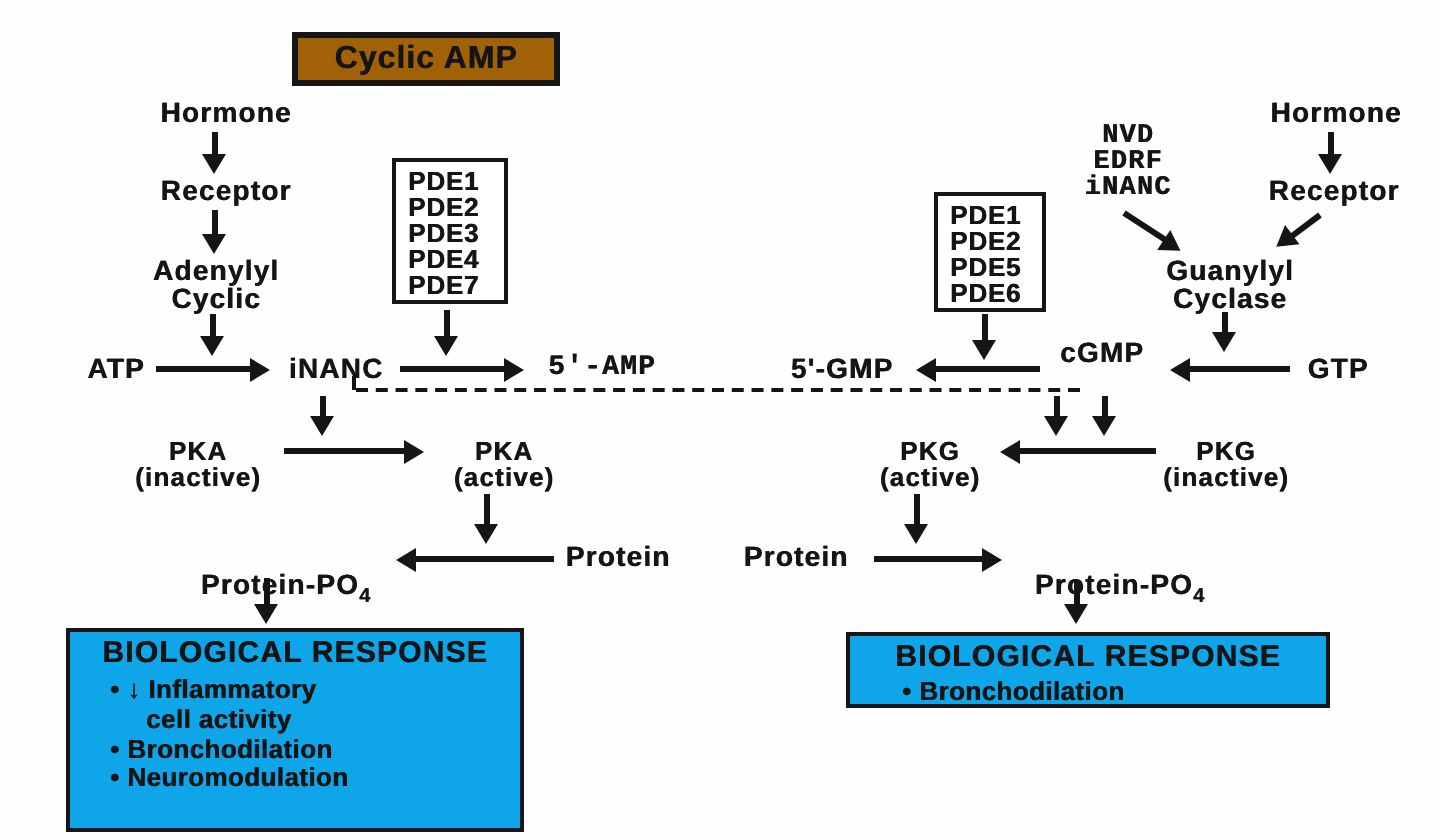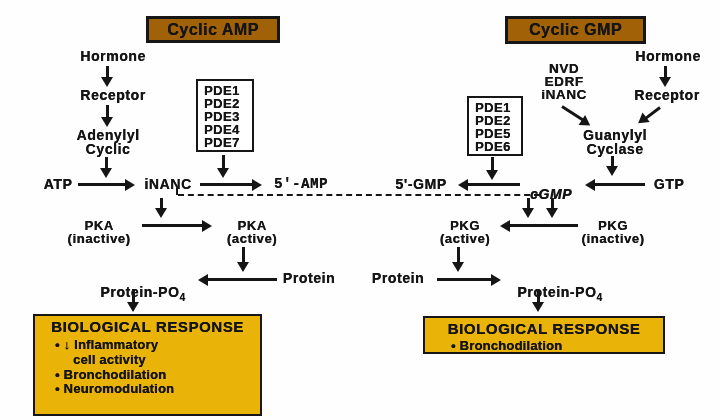--- a/index.html
+++ b/index.html
@@ -16,21 +16,21 @@
   .title-box{
     position:absolute;display:flex;align-items:center;justify-content:center;
     border:3px solid #161616;font-size:16px;letter-spacing:0.5px;
     box-sizing:border-box;text-shadow:0.3px 0 0 currentColor;background:#a16207;
   }
   .pde-box{
     position:absolute;border:2.5px solid #161616;box-sizing:border-box;
     padding:3px 0 0 6px;background:#fff;
   }
   .pde-item{font-size:13px;line-height:13px;letter-spacing:0.4px;text-shadow:0.3px 0 0 currentColor;}
-  .bio-box{position:absolute;border:2.5px solid #161616;box-sizing:border-box;background:#eab308;}
+  .bio-box{position:absolute;border:2.5px solid #161616;box-sizing:border-box;background:#0ea5e9;}
   .bio-title{font-size:15px;text-align:center;padding-top:2px;letter-spacing:0.6px;text-shadow:0.3px 0 0 currentColor;}
   .bio-items{padding:3px 4px 0 20px;}
   .bio-items-right{padding:2px 4px 0 26px;}
   .bio-item{
     font-size:13px;line-height:14.8px;padding-left:18px;text-indent:-18px;
     white-space:pre-line;letter-spacing:0.2px;text-shadow:0.3px 0 0 currentColor;
   }
   .sub4{font-size:10px;}
   
   .av{position:absolute;width:3px;background:#151515;}
@@ -51,21 +51,20 @@
     border-left:10px solid #151515;}
   .dash-h{position:absolute;border-top:2px dashed #151515;}
   .dash-v{position:absolute;border-left:2px dashed #151515;}
 </style>
 </head>
 <body>
 
 <div id="stage">
 
   <div class="title-box" style="left:146px;top:16px;width:134px;height:27px;">Cyclic AMP</div>
-  <div class="title-box" style="left:505px;top:16px;width:141px;height:28px;">Cyclic GMP</div>
 
   <div class="lbl" style="left:69px;top:50px;width:88px;">Hormone</div>
   <div class="av" style="left:106px;top:66px;height:12px;"></div>
 
   <div class="lbl" style="left:67px;top:89px;width:92px;">Receptor</div>
   <div class="av" style="left:106px;top:105px;height:13px;"></div>
 
   <div class="lbl" style="left:64px;top:129px;width:88px;">Adenylyl
 Cyclic</div>
   <div class="av" style="left:105px;top:157px;height:12px;"></div>
@@ -110,21 +109,21 @@
         <div class="bio-item">• ↓ Inflammatory
 cell activity</div>
         <div class="bio-item">• Bronchodilation</div>
         <div class="bio-item">• Neuromodulation</div>
       </div>
   </div>
 
   <div class="lbl" style="left:624px;top:50px;width:88px;">Hormone</div>
   <div class="av" style="left:664px;top:66px;height:12px;"></div>
 
-  <div class="lbl" style="left:528px;top:62px;width:72px;font-size:13.5px;line-height:13px;">NVD
+  <div class="lbl" style="left:528px;top:62px;width:72px;font-size:13.5px;line-height:13px;font-family:Liberation Mono, monospace;">NVD
 EDRF
 iNANC</div>
 
   <div class="lbl" style="left:621px;top:89px;width:92px;">Receptor</div>
 
   <div class="diag" style="left:562px;top:105px;width:25px;transform:rotate(33deg);"></div>
   <div class="diag" style="left:660px;top:106px;width:18px;transform:rotate(143deg);"></div>
 
   <div class="lbl" style="left:572px;top:129px;width:86px;">Guanylyl
 Cyclase</div>
@@ -133,21 +132,21 @@
   <div class="pde-box" style="left:467px;top:96px;width:56px;height:60px;">
       <div class="pde-item">PDE1</div>
       <div class="pde-item">PDE2</div>
       <div class="pde-item">PDE5</div>
       <div class="pde-item">PDE6</div>
     </div>
   <div class="av" style="left:491px;top:157px;height:14px;"></div>
 
   <div class="lbl" style="left:386px;top:178px;width:70px;">5'-GMP</div>
   <div class="ahl" style="left:467px;top:183px;width:53px;"></div>
-  <div class="lbl" style="left:523px;top:188px;width:56px;font-style:italic;">cGMP</div>
+  <div class="lbl" style="left:523px;top:170px;width:56px;">cGMP</div>
   <div class="ahl" style="left:594px;top:183px;width:51px;"></div>
   <div class="lbl" style="left:645px;top:178px;width:48px;">GTP</div>
 
   <div class="av" style="left:527px;top:198px;height:11px;"></div>
   <div class="av" style="left:551px;top:198px;height:11px;"></div>
 
   <div class="lbl kinase" style="left:421px;top:220px;width:88px;">PKG
 (active)</div>
   <div class="ahl" style="left:509px;top:224px;width:69px;"></div>
   <div class="lbl kinase" style="left:567px;top:220px;width:92px;">PKG

